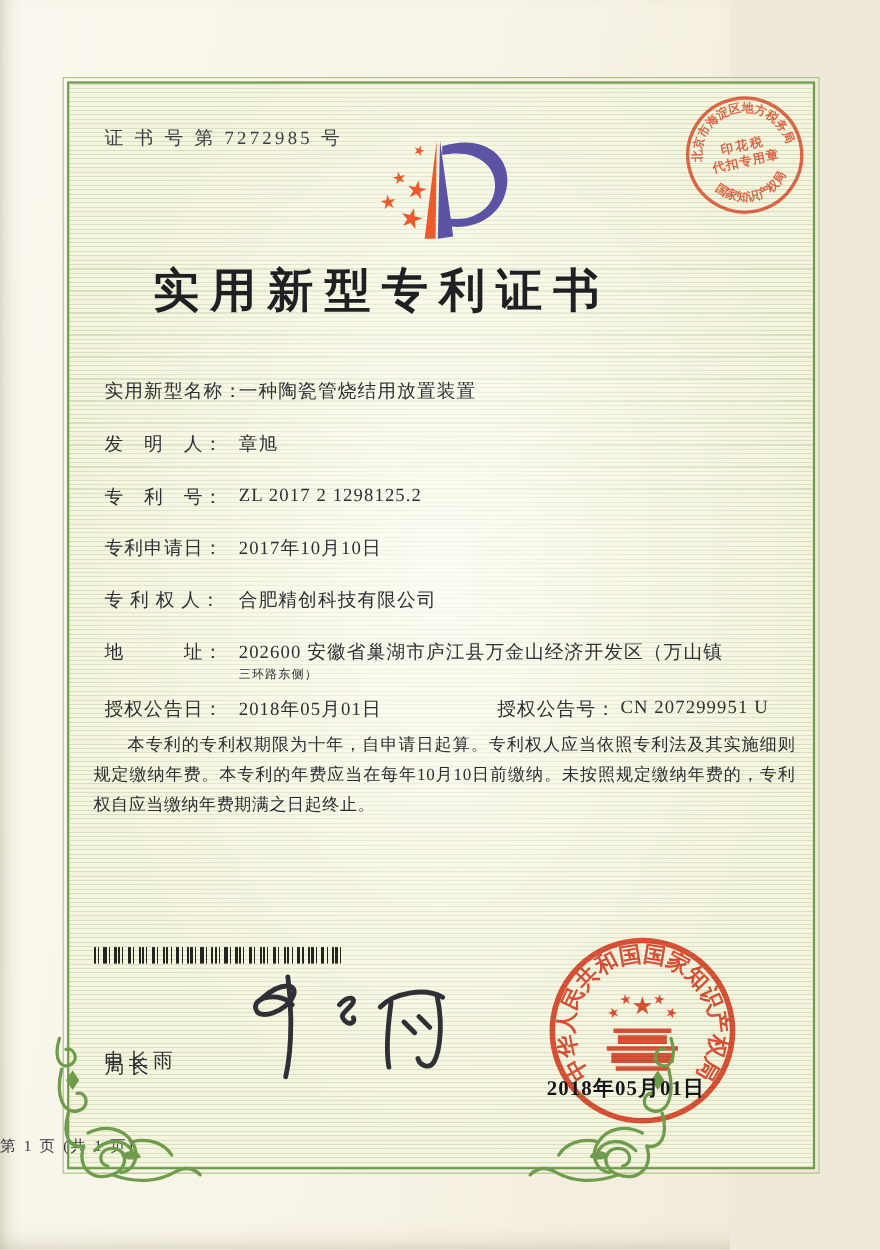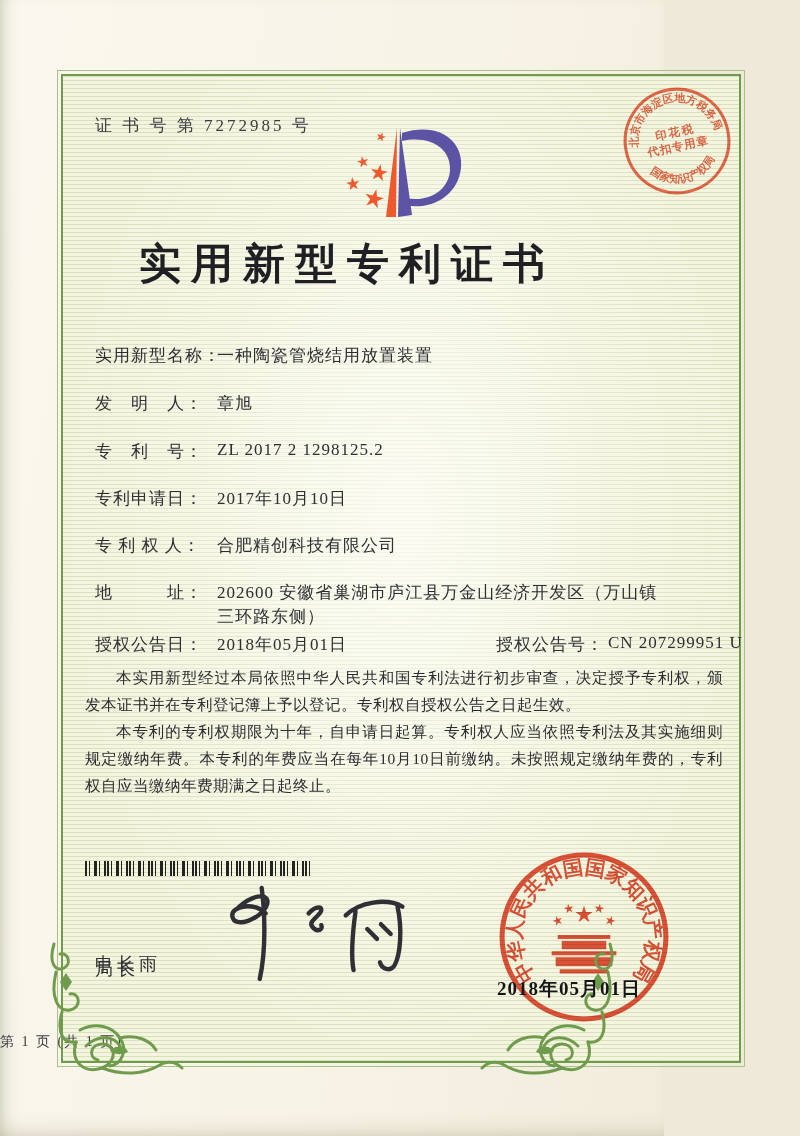--- a/index.html
+++ b/index.html
@@ -44,22 +44,22 @@
   .title {
     position:absolute; left:0; right:0; top:236px; text-align:center;
     font-size:42px; font-weight:bold; letter-spacing:10px; text-indent:10px;
     color:#1f1f24; z-index:2;margin-left:20px;
   }
 
   
   .field-row { position:absolute; left:95px; display:flex; font-size:17px; letter-spacing:1px; z-index:2; }
   .f-label { width:122px; flex:none; white-space:pre; }
   .f-value { white-space:pre; }
-  .addr-line2 { position:absolute; left:217px; top:605px; font-size:17px; letter-spacing:1px; z-index:2; }
-  .grant-col2 { position:absolute; left:452px; display:flex; font-size:17px; letter-spacing:1px; z-index:2;margin-left:44px; }
+  .addr-line2 { position:absolute; left:217px; top:605px; font-size:11px; letter-spacing:1px; z-index:2; }
+  .grant-col2 { position:absolute; left:452px; display:flex; font-size:17px; letter-spacing:1px; z-index:2; }
   .grant-col2 .f-label { width:112px; }
 
   
   .body-text {
     position:absolute; left:85px; top:664px; width:638px; z-index:2;
     font-size:15.5px; line-height:27px; text-align:justify; color:#2c2c31;
   }
   .body-text p { text-indent:2em; letter-spacing:.5px; }
 
   
@@ -189,21 +189,20 @@
   <div class="field-row" style="top:633px">
     <span class="f-label">授权公告日：</span>
     <span class="f-value">2018年05月01日</span>
   </div>
   <div class="grant-col2" style="top:633px">
     <span class="f-label">授权公告号：</span>
     <span class="f-value">CN 207299951 U</span>
   </div>
 
   <div class="body-text">
-    <p>本实用新型经过本局依照中华人民共和国专利法进行初步审查，决定授予专利权，颁发本证书并在专利登记簿上予以登记。专利权自授权公告之日起生效。</p>
     <p>本专利的专利权期限为十年，自申请日起算。专利权人应当依照专利法及其实施细则规定缴纳年费。本专利的年费应当在每年10月10日前缴纳。未按照规定缴纳年费的，专利权自应当缴纳年费期满之日起终止。</p>
   </div>
 
   <div class="barcode"></div>
 
   <div class="signer-title">局长</div>
   <div class="signer-name">申长雨</div>
   <svg class="signature" viewBox="0 0 220 110">
     <g fill="none" stroke="#2f2f35" stroke-width="4.5" stroke-linecap="round" stroke-linejoin="round">
       <path d="M34 30 C52 14 68 16 63 28 C57 42 30 52 28 39 C26 28 52 24 62 36"></path>

